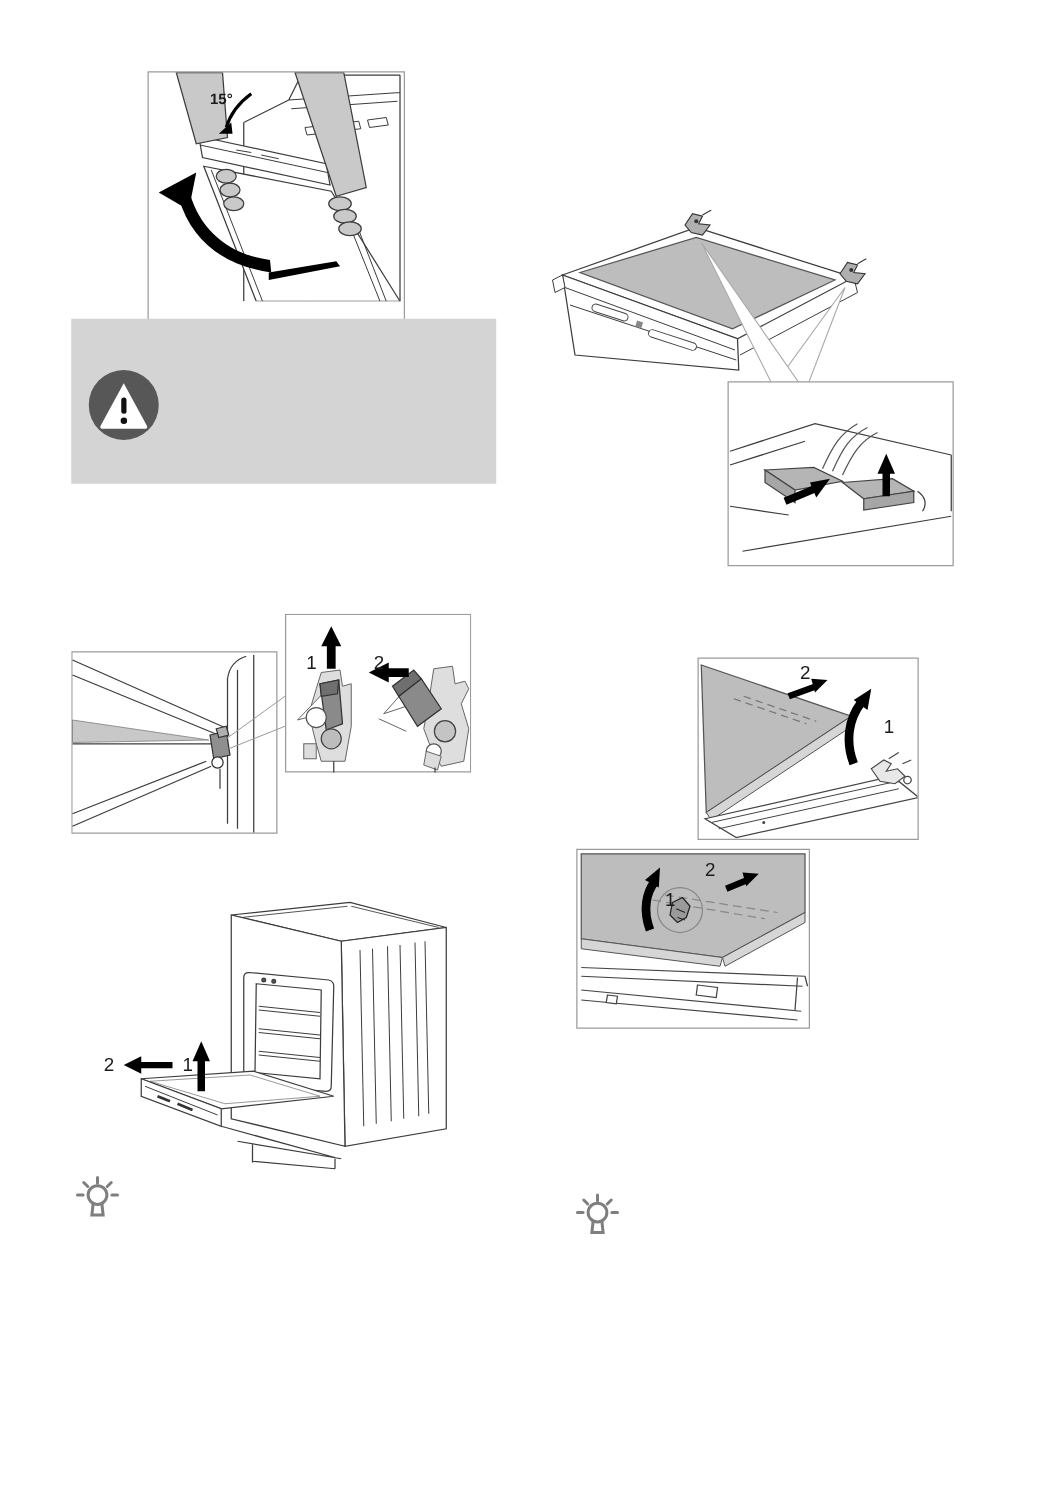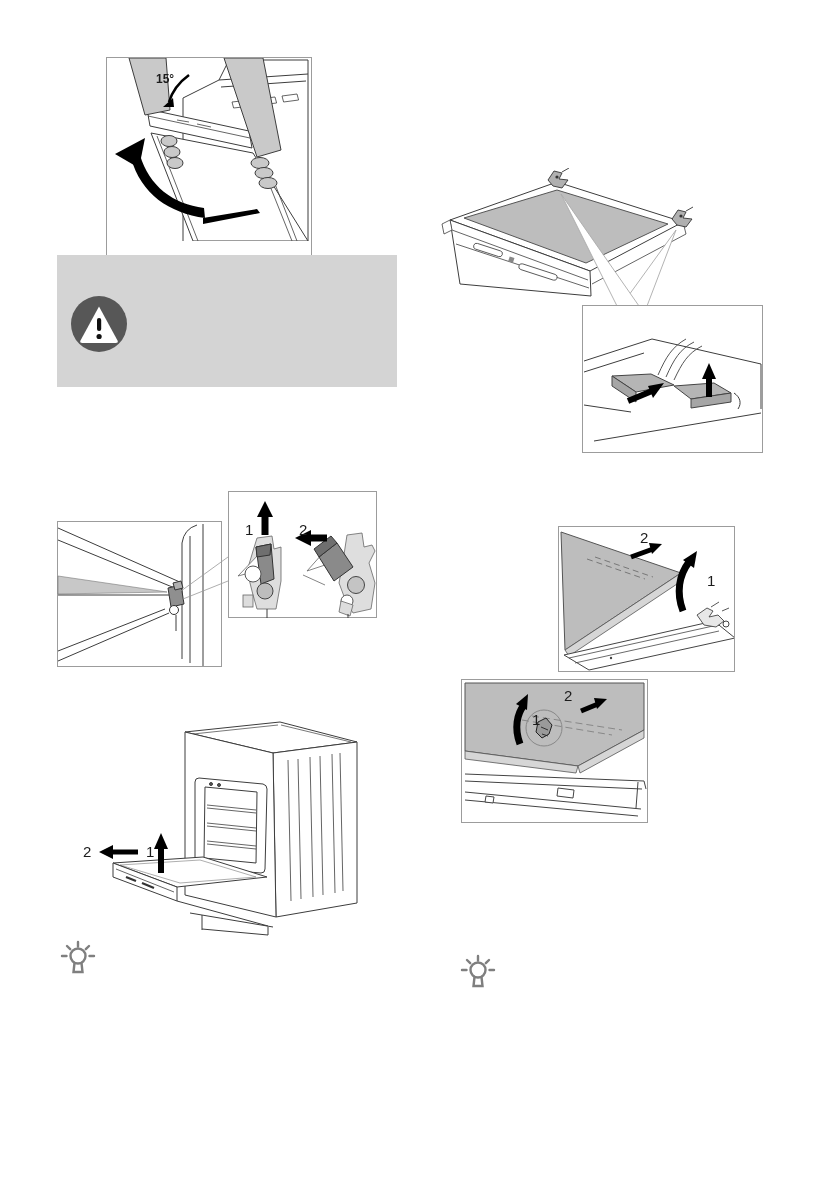--- a/index.html
+++ b/index.html
@@ -10,21 +10,21 @@
   svg{display:block;}
   svg text{font-family:"Liberation Sans",sans-serif;fill:#1c1c1c;}
   .step-num{font-size:15px;}
   .angle-label{font-size:12px;font-weight:bold;}
 </style>
 </head>
 <body>
 
 <div id="page">
 
-  <div class="fig boxed" style="left:106px;top:57px;width:206px;height:216px;">
+  <div class="fig boxed" style="left:118px;top:57px;width:206px;height:216px;">
     <svg width="204" height="183" viewBox="0 0 204 183">
       <g stroke="#3d3d3d" stroke-width="1" fill="none">
         <path d="M122,2 H201 M201,2 V183 M122,2 L112,22 M112,22 L201,16 M114,29 L199,23 M76,40 V183 M112,22 L76,40 M126,160 V183"></path>
         <path d="M125,44 l18,-2 1.6,6 -18,2 Z M150,41 l18,-2 1.6,6 -18,2 Z M175,38 l15,-2 1.6,6 -15,2 Z" stroke-width="0.8"></path>
       </g>
       <g>
         <path d="M40,51 L142,73 L145,90 L43,68 Z" fill="#ffffff" stroke="#3d3d3d"></path>
         <path d="M41,58 L143,80 M70,62 l12,2 M90,66 l14,3" stroke="#3d3d3d" fill="none" stroke-width="0.8"></path>
         <path d="M44,75 L146,95 L201,183 L86,183 Z" fill="#ffffff" stroke="#3d3d3d"></path>
         <path d="M50,78 L91,183 M163,128 L185,183 M168,126 L190,183" stroke="#3d3d3d" stroke-width="0.8" fill="none"></path>

